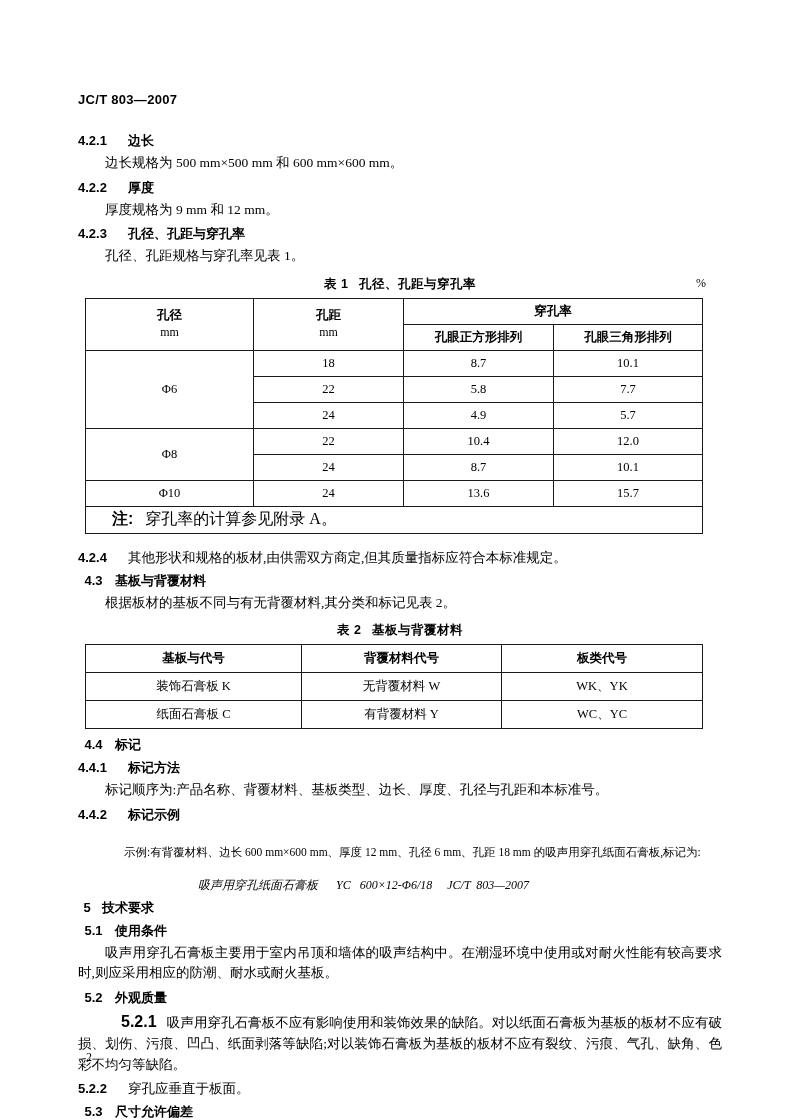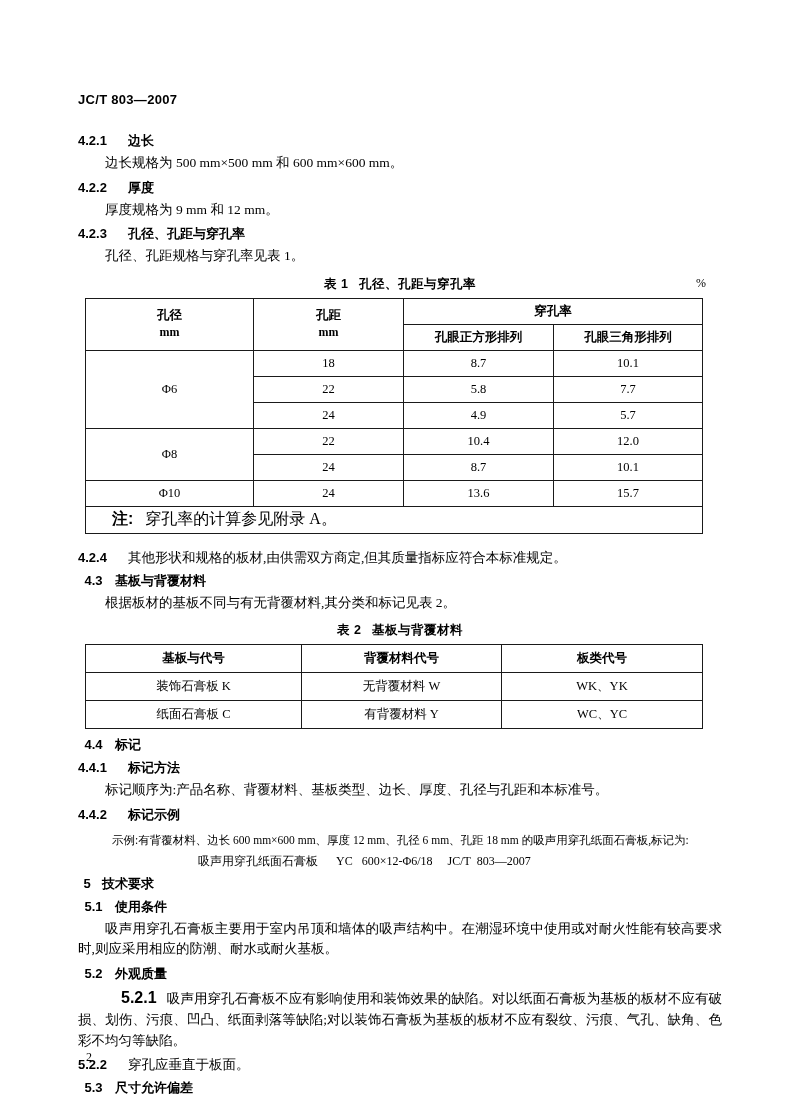--- a/index.html
+++ b/index.html
@@ -65,29 +65,30 @@
     font-size: 13.5px;
     line-height: 1.52;
     margin: 0;
     padding: 1px 0 2px 0;
     text-align: justify;
     text-indent: 43px;
   }
   .small-ex {
     font-size: 11.5px;
     line-height: 1.5;
-    margin: 4px;
+    margin: 16px;
     padding: 2px 0 0 0;
     text-indent: 30px;
   }
   .ex-code {
     font-size: 12px;
     margin: 2px 0 0 0;
     padding-left: 120px;
     white-space: pre;
+    font-style: italic;
   }
   .tbl-cap {
     font-family: "Liberation Sans", "DejaVu Sans", sans-serif;
     font-weight: bold;
     font-size: 12.5px;
     text-align: center;
     margin: 7px 0 0 0;
     position: relative;
   }
   .tbl-cap .unit {
@@ -121,21 +122,21 @@
     font-family: "Liberation Sans", "DejaVu Sans", sans-serif;
     font-weight: bold;
     font-size: 12.5px;
   }
   table.doc-tbl .hdr-stack {
     line-height: 1.45;
     padding: 3px 0;
   }
   table.doc-tbl .hdr-stack .u {
     font-family: "Liberation Serif", serif;
-    font-weight: bold;
+    font-weight: normal;
     font-size: 12px;
     text-align: center;
   }
   table.doc-tbl td.note {
     text-align: left;
     padding-left: 26px;
     font-size: 16px;
     height: 26px;
   }
   table.doc-tbl td.note .lead {

